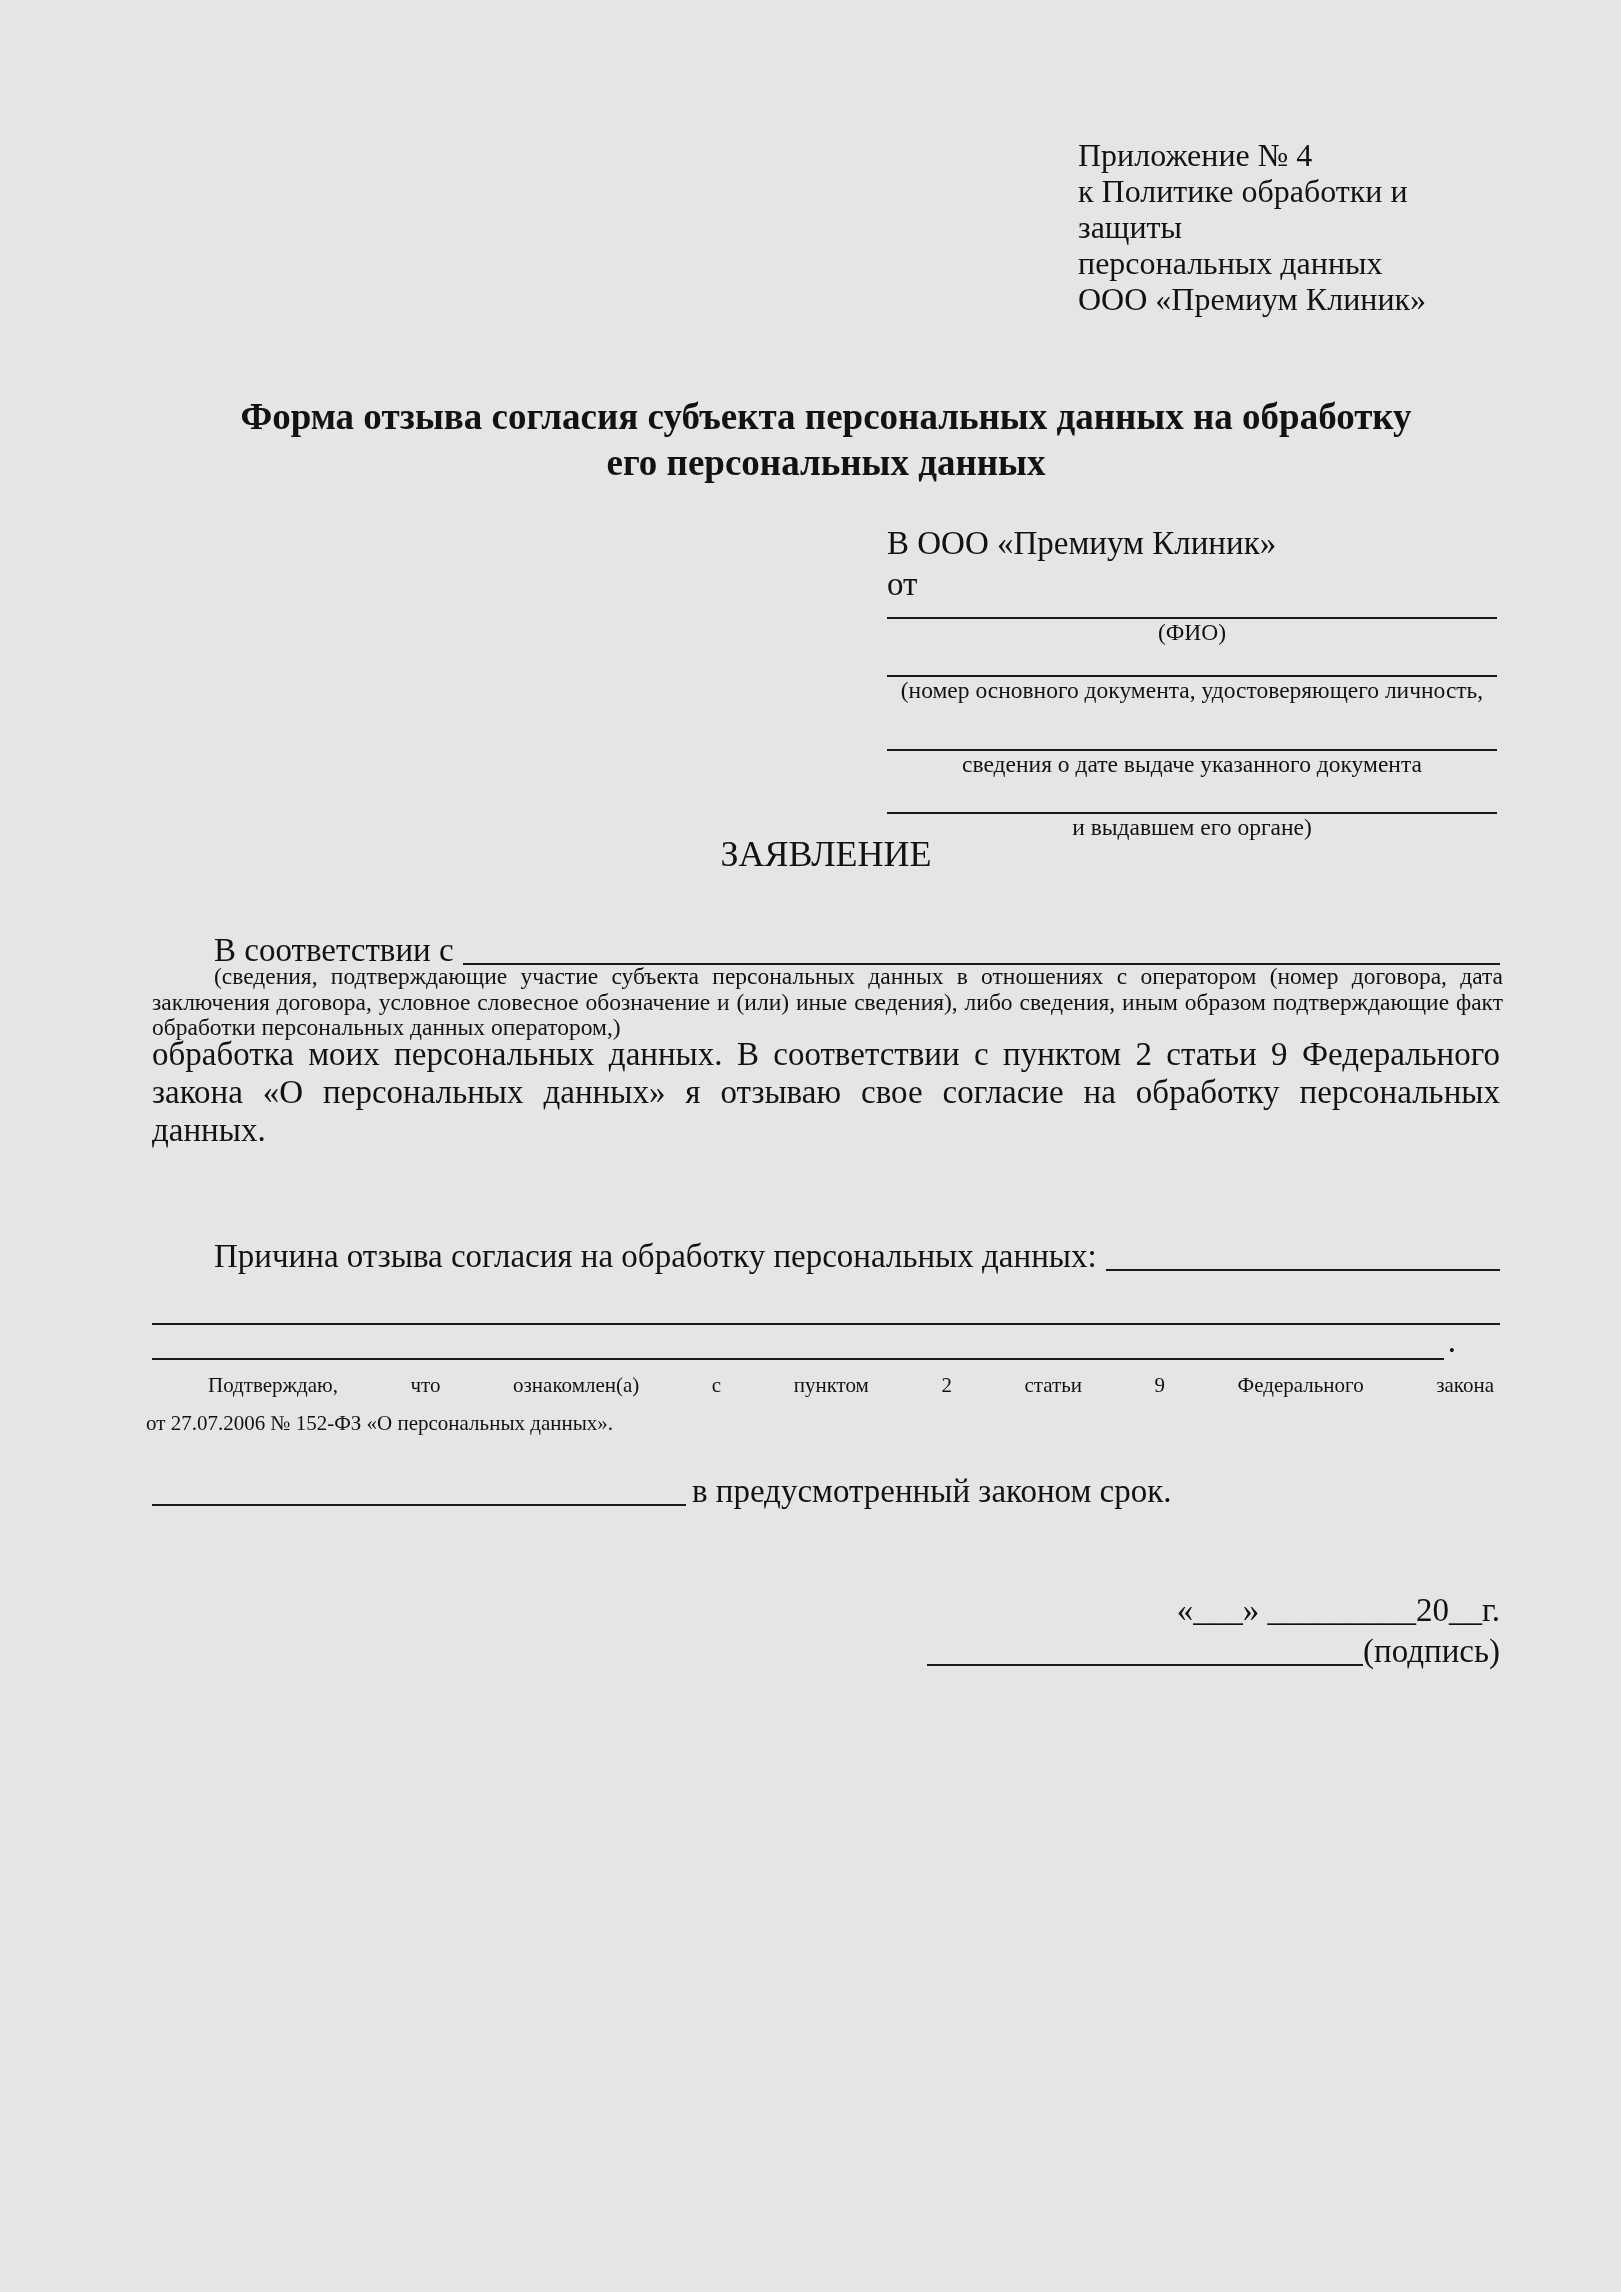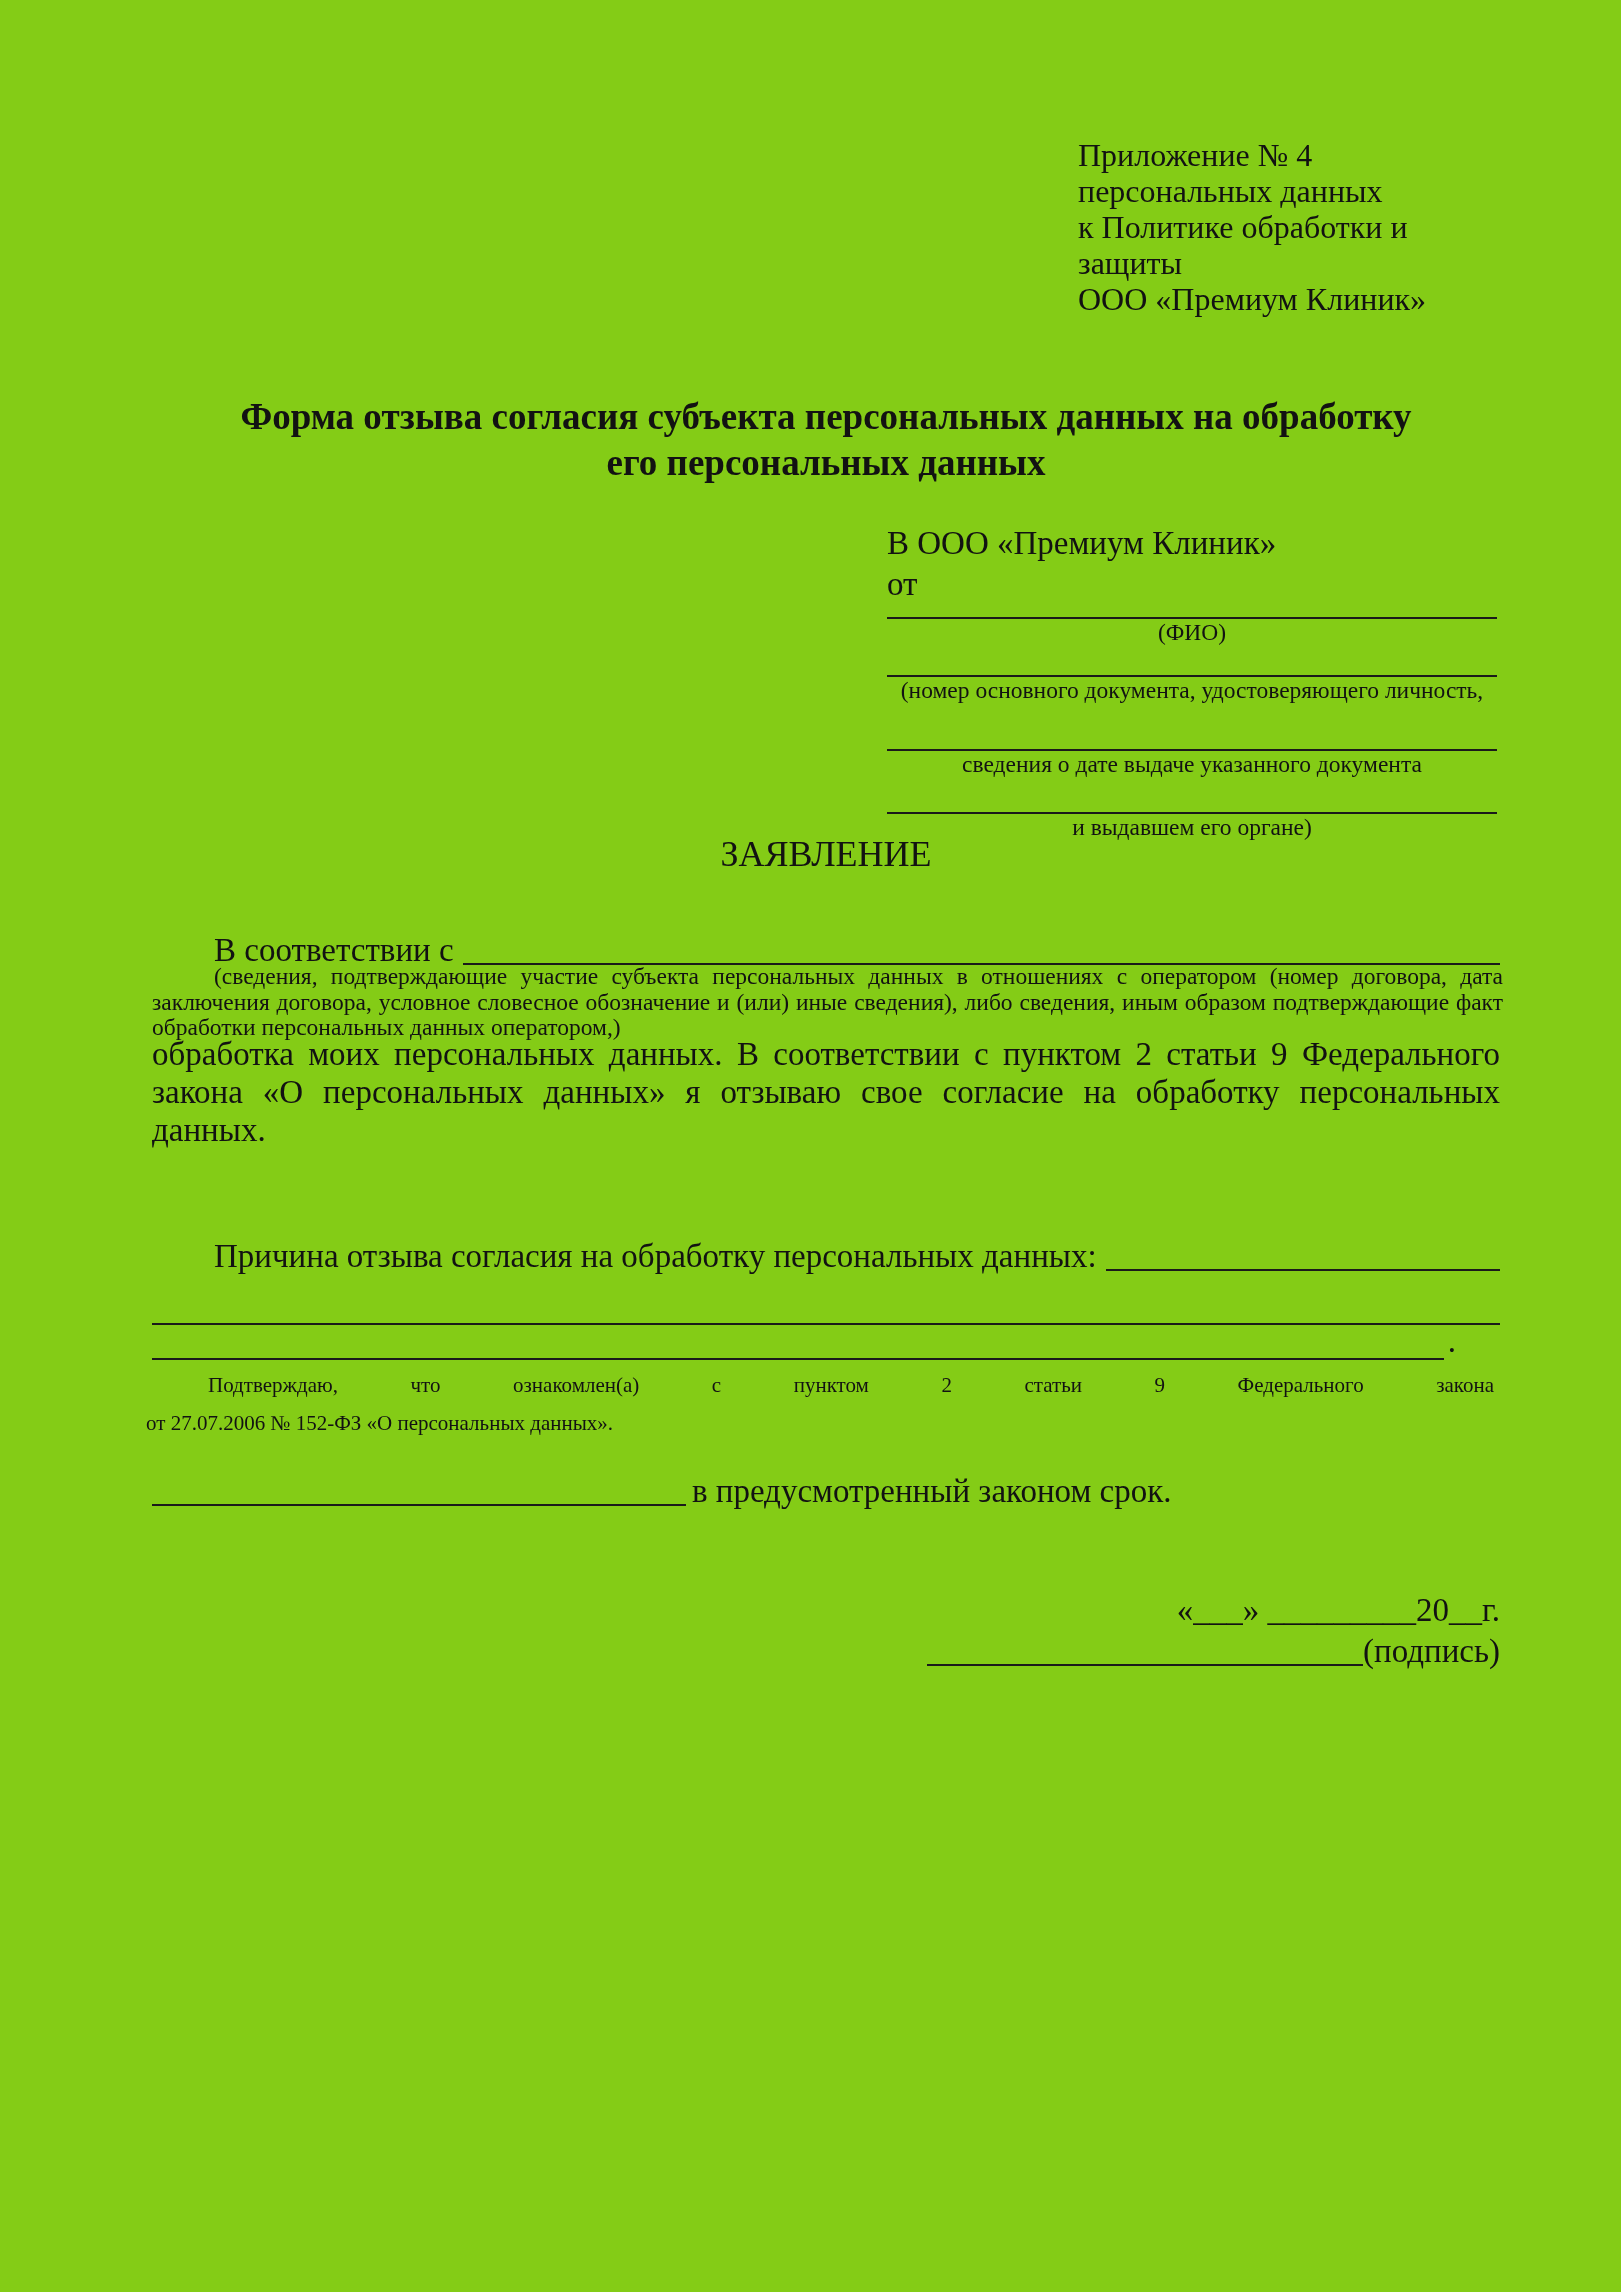--- a/index.html
+++ b/index.html
@@ -5,21 +5,21 @@
   html, body {
     margin: 0;
     padding: 0;
     background: #808080;
   }
   .page {
     position: relative;
     width: 1621px;
     height: 2293px;
     margin: 0 auto;
-    background: #84cc16;
+    background: #e5e5e5;
     color: #121212;
     font-family: "Liberation Serif", "DejaVu Serif", serif;
     overflow: hidden;
   }
   .abs { position: absolute; }
 
   
   .header-note {
     left: 1078px; top: 137px; width: 431px;
     font-size: 32px; line-height: 36px;
@@ -121,22 +121,22 @@
     margin: 0 0 5.9px 0;
   }
 </style>
 </head>
 <body>
 
 <div class="page">
 
   <div class="abs header-note">
     <div>Приложение № 4</div>
+    <div>к Политике обработки и защиты</div>
     <div>персональных данных</div>
-    <div>к Политике обработки и защиты</div>
     <div>ООО «Премиум Клиник»</div>
   </div>
 
   <div class="abs doc-title">
     <div>Форма отзыва согласия субъекта персональных данных на обработку</div>
     <div>его персональных данных</div>
   </div>
 
   <div class="abs addressee">
     <div>В ООО «Премиум Клиник»</div>

